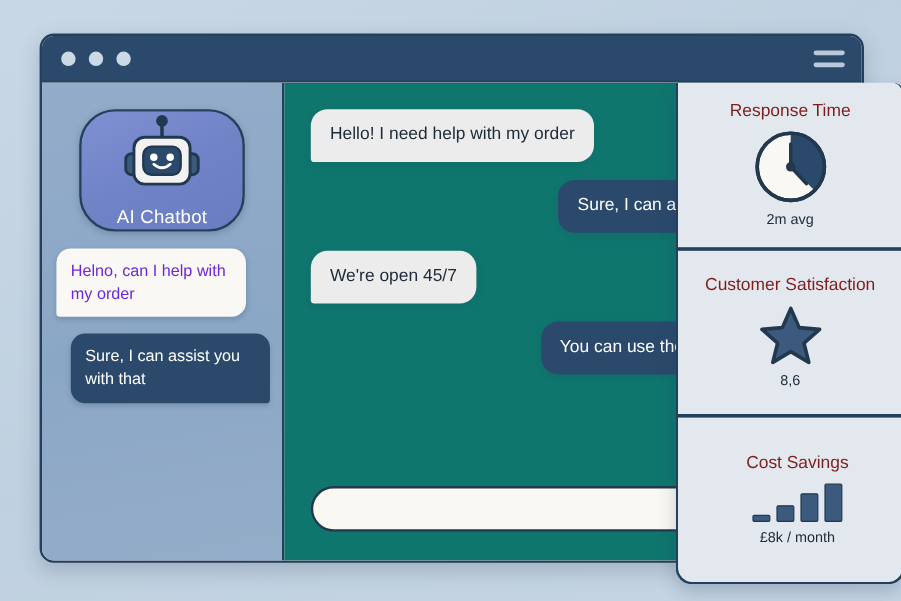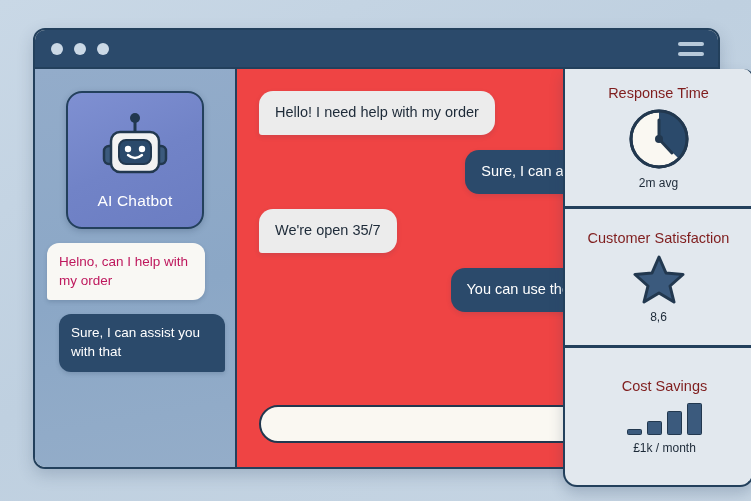--- a/index.html
+++ b/index.html
@@ -83,23 +83,23 @@
     flex: 0 0 202px;
     background: linear-gradient(170deg, #93acca 0%, #8ba7c6 55%, #94adc9 100%);
     border-right: 2px solid #23405c;
     box-sizing: border-box;
     padding: 22px 16px 0 16px;
     position: relative;
   }
 
   #avatar-card {
     width: 138px;
-    height: 138px;
+    height: 102px;
     margin: 0 auto;
-    border-radius: 16px;
+    border-radius: 30px;
     background: linear-gradient(155deg, #7f90d2 0%, #7183c7 50%, #6b7dc2 100%);
     border: 2px solid #23405c;
     box-sizing: border-box;
     display: flex;
     flex-direction: column;
     align-items: center;
     justify-content: center;
     gap: 4px;
     box-shadow: 0 2px 6px rgba(30,50,80,0.25);
   }
@@ -113,37 +113,37 @@
     margin-top: 14px;
     border-radius: 12px;
     padding: 9px 12px 10px 12px;
     font-size: 13.5px;
     line-height: 1.42;
     position: relative;
     box-shadow: 0 2px 4px rgba(30,50,80,0.18);
   }
   .side-bubble.user {
     background: #f9f8f4;
-    color: #be185d;
+    color: #6d28d9;
     margin-left: -4px;
     margin-right: 14px;
     border-bottom-left-radius: 3px;
   }
   .side-bubble.bot {
     background: #2b4a6b;
     color: #ffffff;
     margin-left: 8px;
     margin-right: -6px;
     border-bottom-right-radius: 3px;
   }
 
   
   #chat {
     flex: 1 1 auto;
-    background: #ef4444;
+    background: #0f766e;
     border-right: 2px solid #23405c;
     box-sizing: border-box;
     padding: 22px 22px 0 22px;
     display: flex;
     flex-direction: column;
     position: relative;
   }
   #messages {
     flex: 1 1 auto;
     display: flex;
@@ -304,21 +304,21 @@
 
         <div class="msg-row left">
           <div class="bubble user">Hello! I need help with my order</div>
         </div>
 
         <div class="msg-row right">
           <div class="bubble bot">Sure, I can assist you with that</div>
         </div>
 
         <div class="msg-row left">
-          <div class="bubble user">We're open 35/7</div>
+          <div class="bubble user">We're open 45/7</div>
         </div>
 
         <div class="msg-row right">
           <div class="bubble bot">You can use the tracking number</div>
         </div>
 
       </div>
 
       <div id="composer">
         <input type="text" placeholder="" style="">
@@ -355,18 +355,18 @@
     </div>
 
     <div class="stat">
       <div class="stat-title">Cost Savings</div>
       <div id="bars">
         <i style="height: 6px;"></i>
         <i style="height: 14px;"></i>
         <i style="height: 24px;"></i>
         <i style="height: 32px;"></i>
       </div>
-      <div class="stat-value">£1k / month</div>
+      <div class="stat-value">£8k / month</div>
     </div>
 
   </div>
 
 </div>
 
 </body></html>

